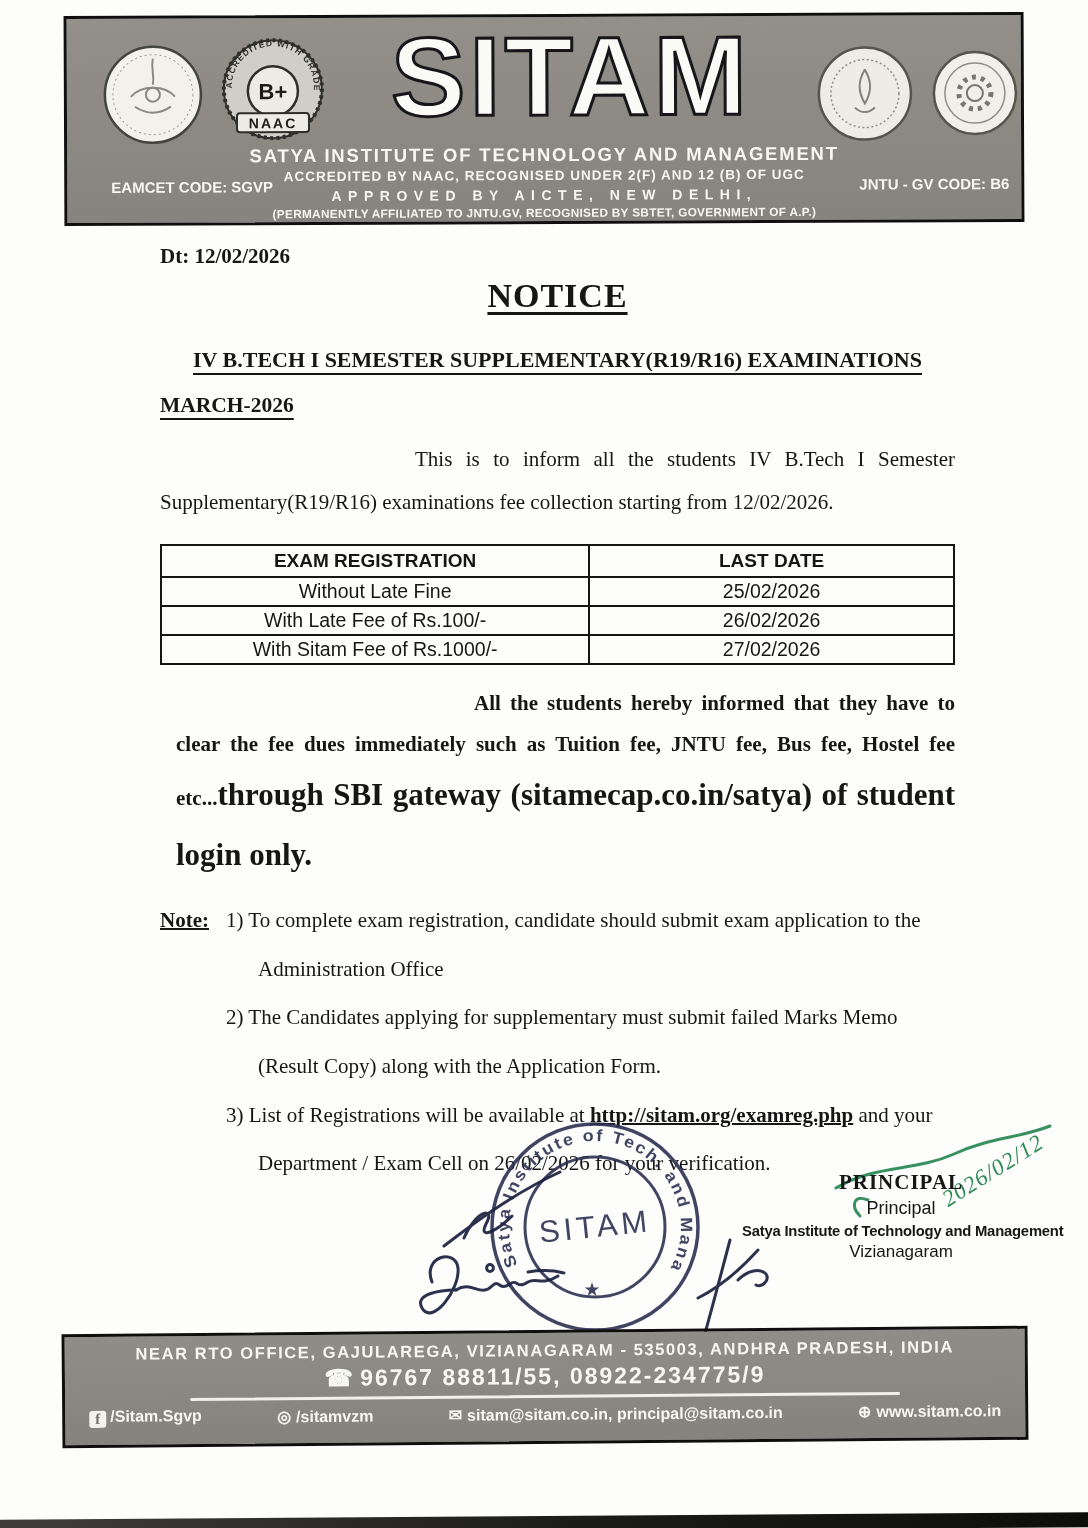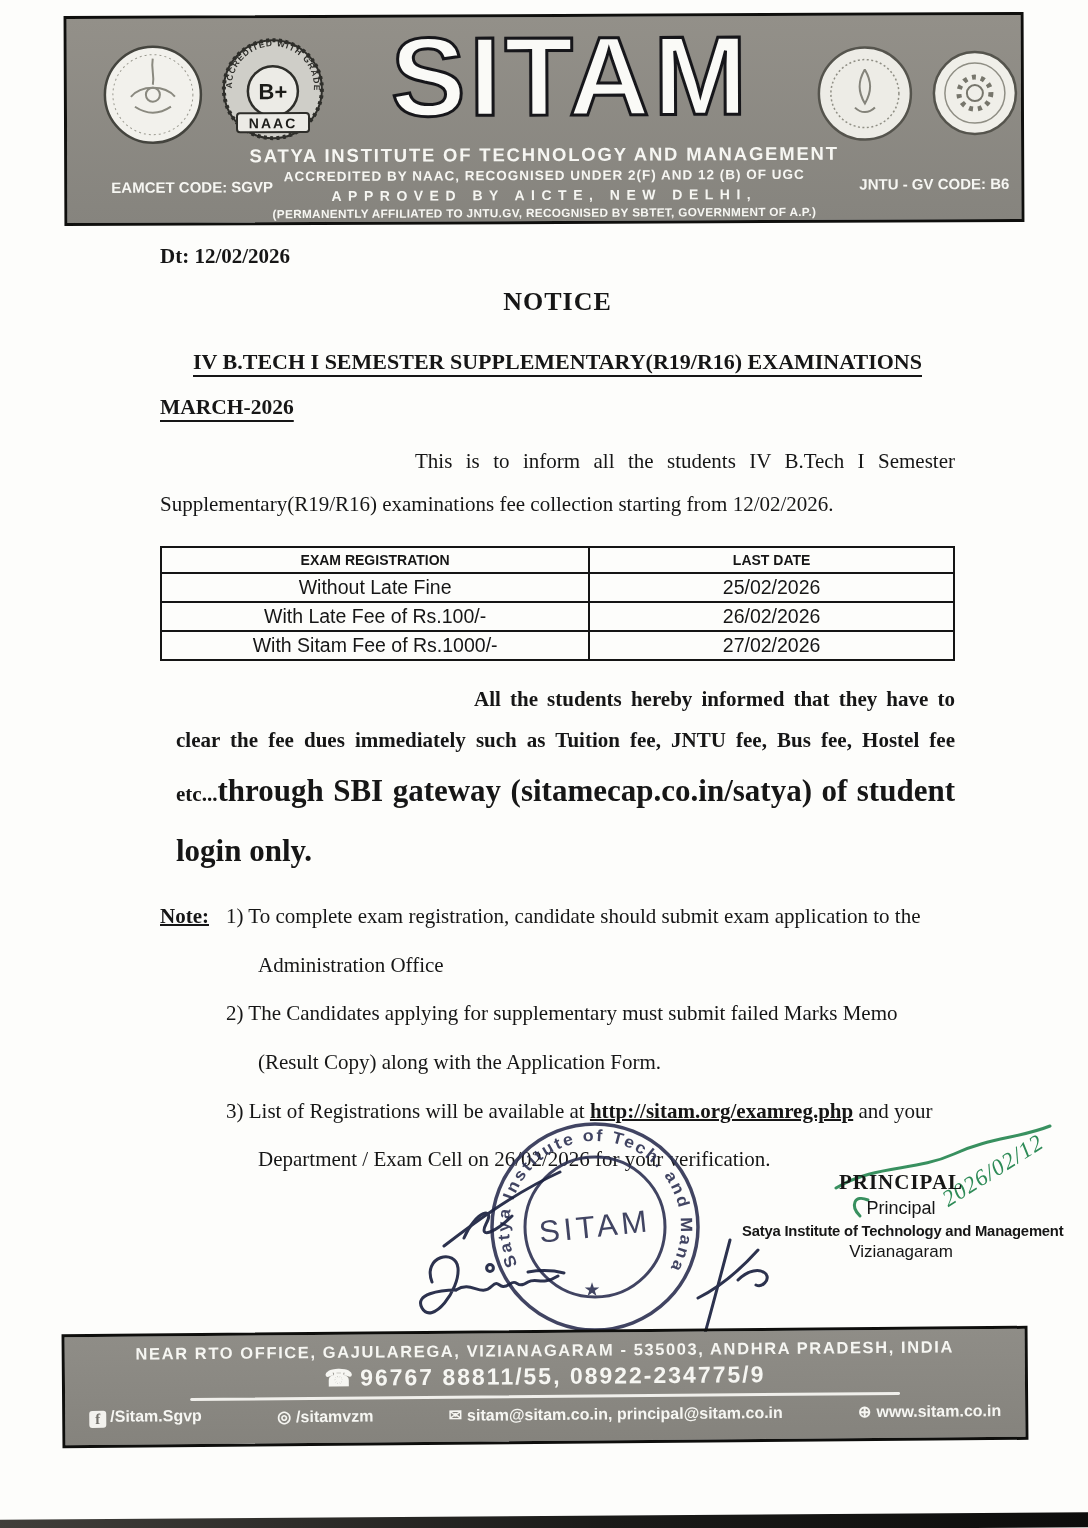--- a/index.html
+++ b/index.html
@@ -37,35 +37,35 @@
   .accred { position:absolute; left:168px; right:168px; top:150px; text-align:center; line-height:1.3; }
   .accred .l1 { font-size:13.5px; letter-spacing:1px; }
   .accred .l2 { font-size:14px;  letter-spacing:6.5px; margin-top:1px; }
   .accred .l3 { font-size:11.8px; letter-spacing:0.3px; margin-top:2px; }
   .seal { position:absolute; }
 
   
   .content { position:absolute; left:160px; top:244px; width:795px; }
   .date-line { font-weight:bold; font-size:21px; padding-right:2px; }
   .notice-title {
-    text-align:center; font-weight:bold; font-size:26px; margin-top:18px; letter-spacing:1px;
-    text-decoration-thickness:2.5px; text-underline-offset:5px;
+    text-align:center; font-weight:bold; font-size:34px; margin-top:8px; letter-spacing:1px;
+    text-decoration:underline; text-decoration-thickness:2.5px; text-underline-offset:5px;
   }
   .exam-title {
     text-align:center; font-weight:bold; font-size:22px; margin-top:32px;
     text-decoration:underline; text-decoration-thickness:2px; text-underline-offset:6px;
   }
   .exam-session {
     text-align:left; font-weight:bold; font-size:21.5px; margin-top:20px;
     text-decoration:underline; text-decoration-thickness:2px; text-underline-offset:6px;
   }
   .intro { margin:20px 0 0 0; font-size:21px; line-height:2.05; text-align:justify; text-indent:255px; }
   .fee-table { margin-top:20px; width:100%; border-collapse:collapse; font-family:"Liberation Sans", sans-serif; }
   .fee-table th, .fee-table td { border:2.5px solid #151515; text-align:center; }
-  .fee-table th { font-size:14px; padding:4px 2px; }
+  .fee-table th { font-size:19px; padding:4px 2px; }
   .fee-table td { font-size:19.5px; padding:2px 2px; }
   .fee-para { margin:18px 0 0 16px; font-size:21px; font-weight:bold; line-height:1.95; text-align:justify; text-indent:298px; }
   .fee-para .big { font-size:31px; }
   .notes { margin-top:10px; display:flex; font-size:21px; }
   .note-label { flex:0 0 66px; font-weight:bold; line-height:2.3;
     text-decoration:underline; text-decoration-thickness:2px; }
   .note-list { flex:1; }
   .note-item { padding-left:32px; text-indent:-32px; line-height:2.32; }
   .reg-link { font-weight:bold; text-decoration:underline; text-decoration-thickness:2px; }
 

